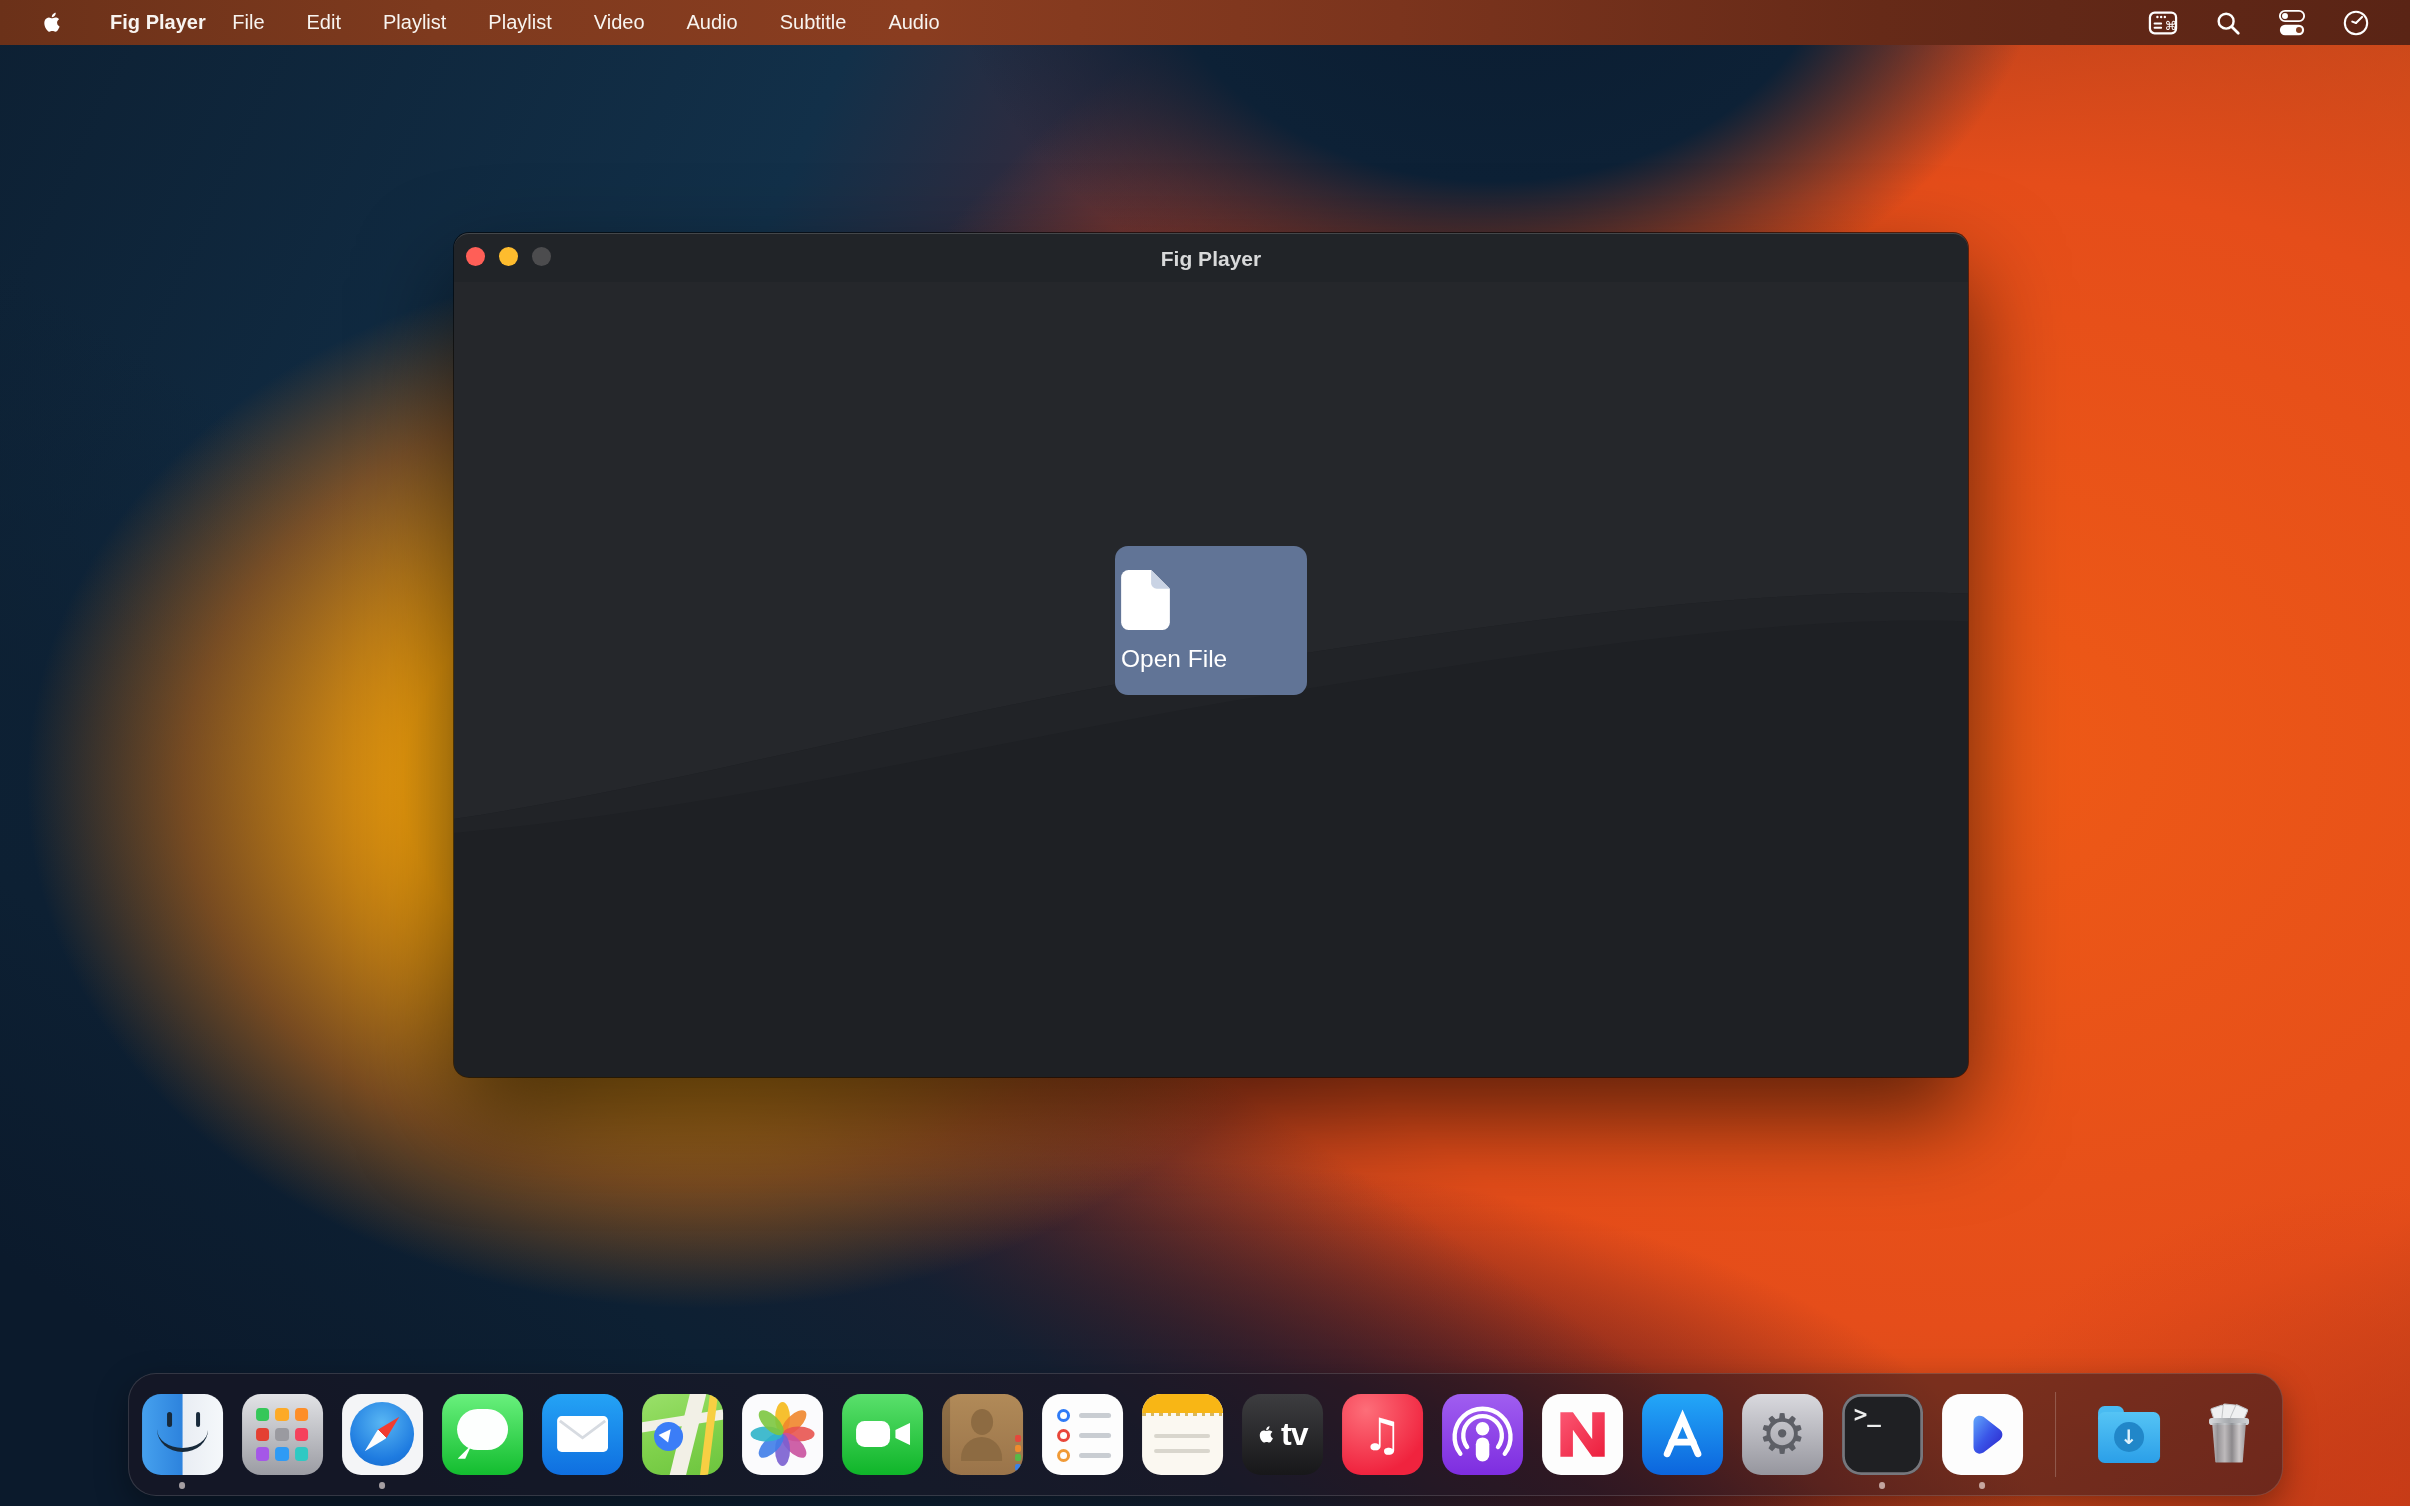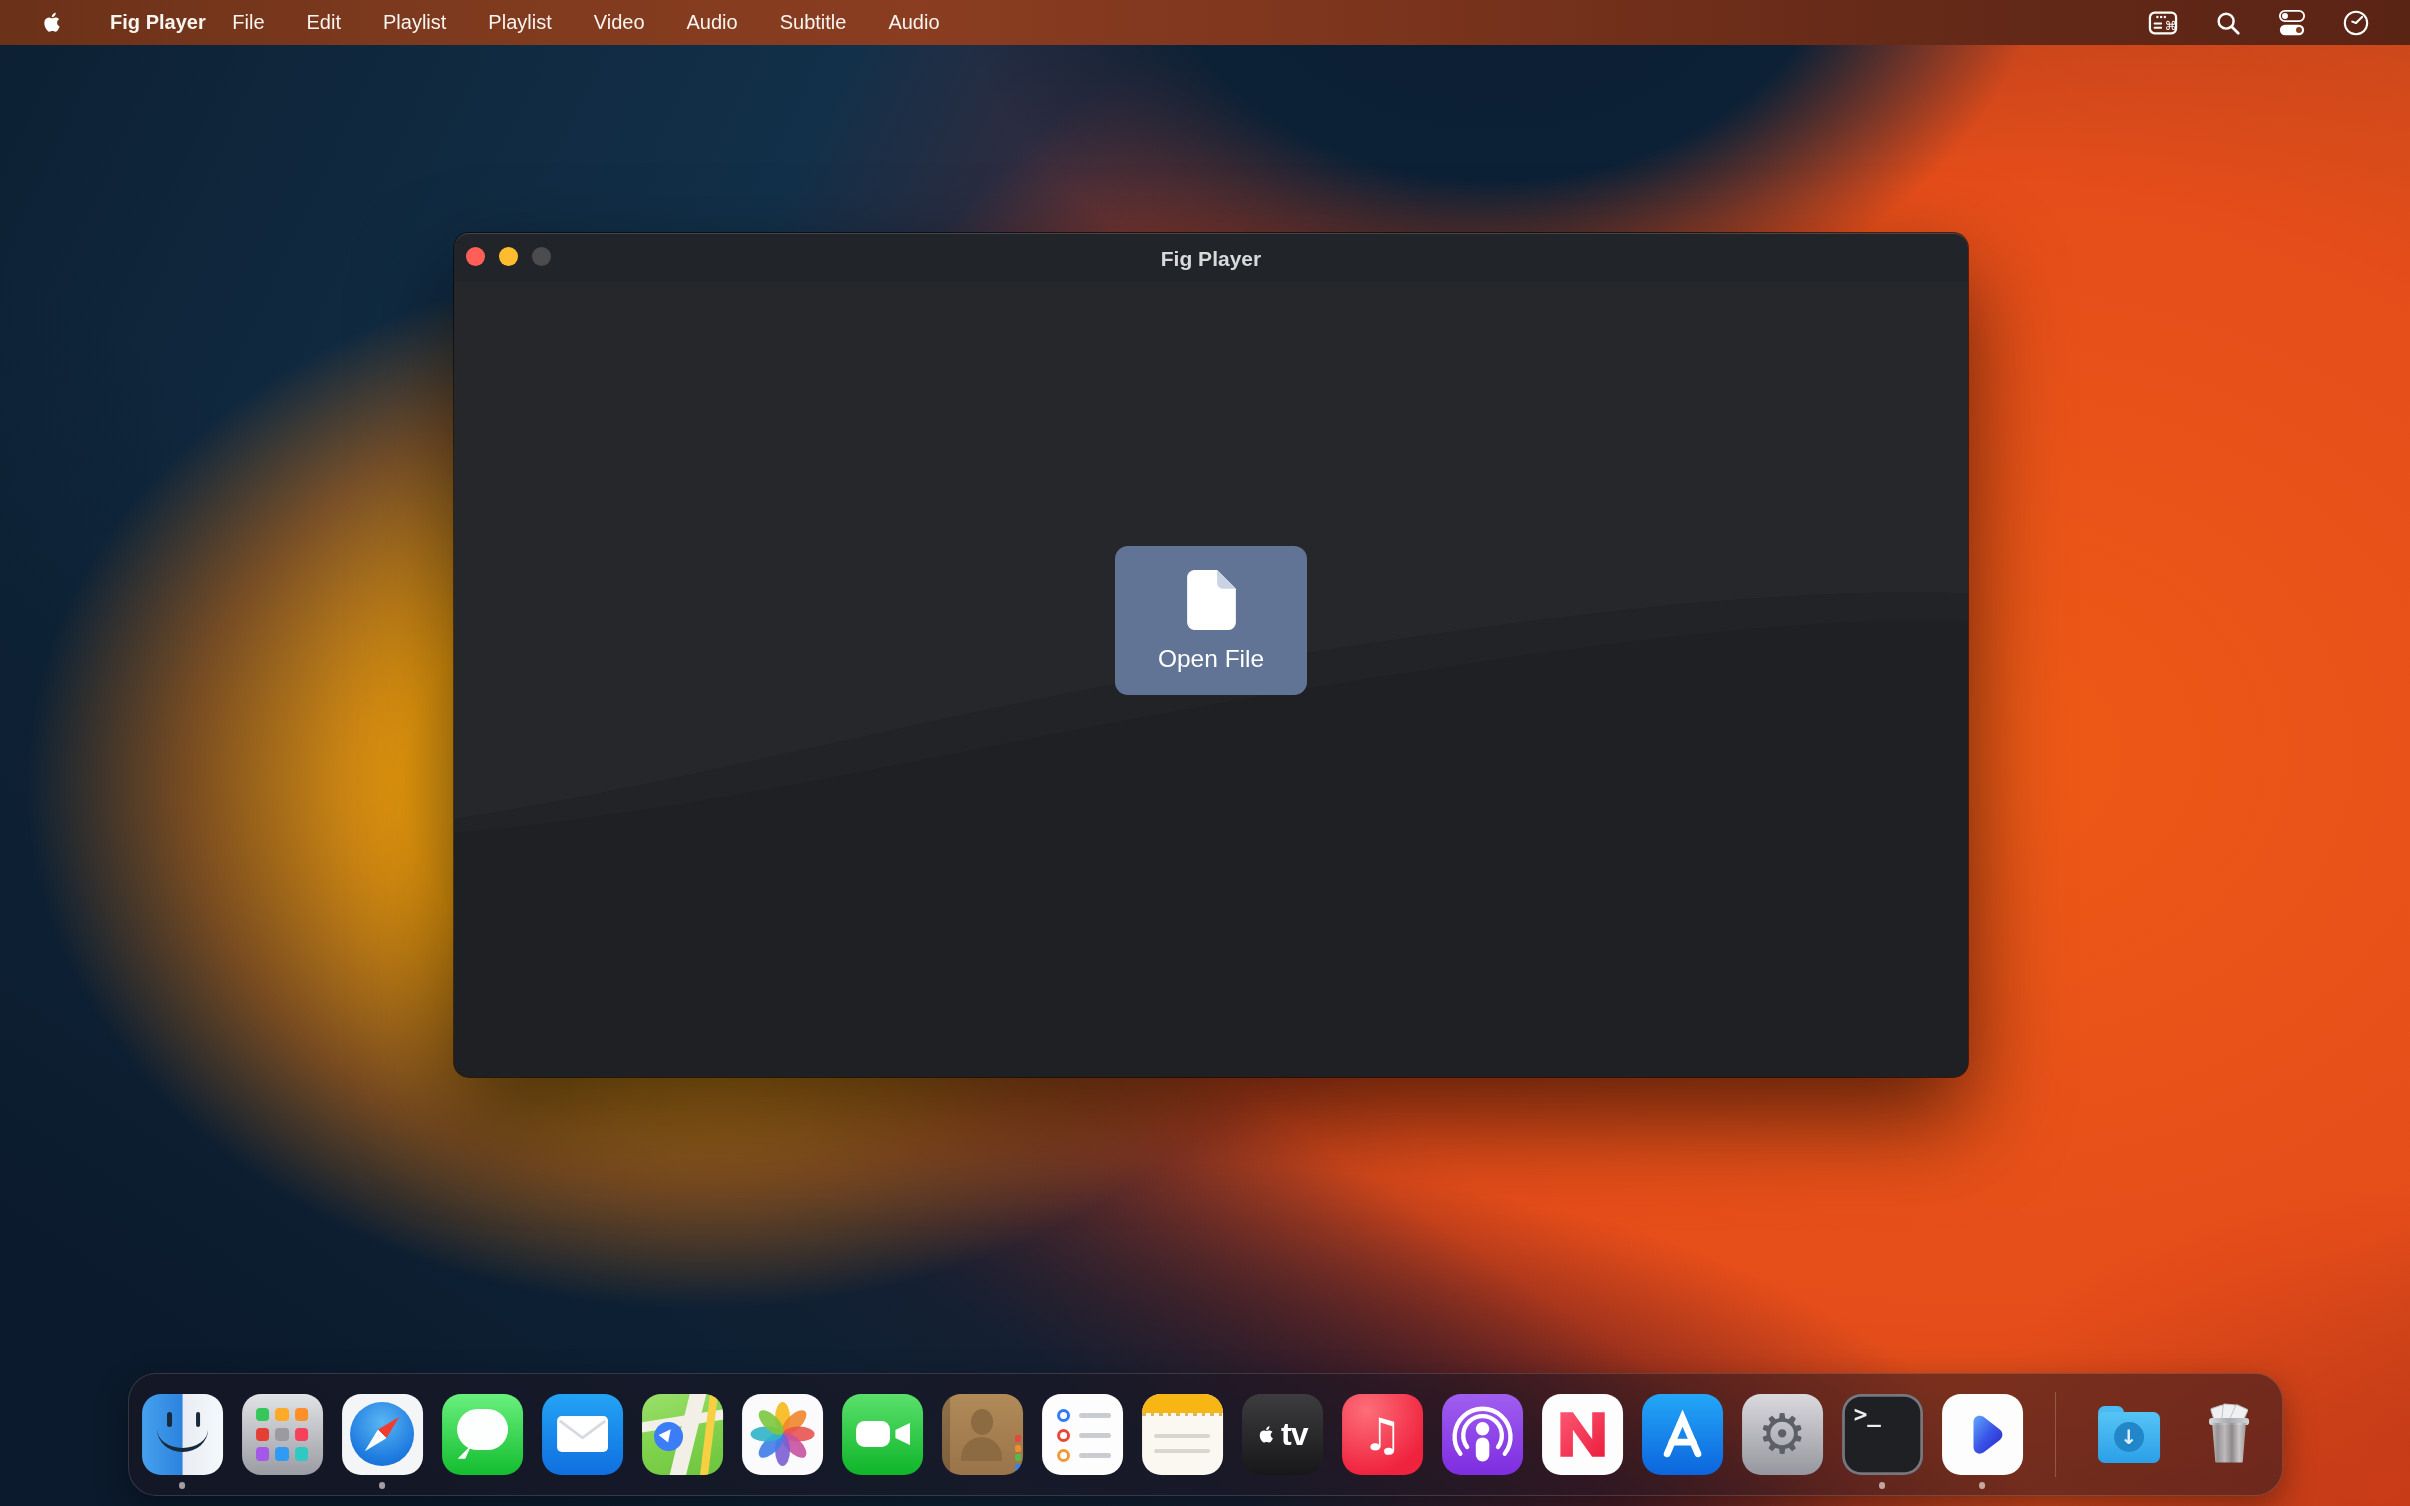--- a/index.html
+++ b/index.html
@@ -46,21 +46,21 @@
   .tl.gray{background:#4c4c4e;}
   .window-title{
     position:absolute;left:0;right:0;top:0;height:49px;line-height:51px;
     text-align:center;color:#d8d9da;font-size:21px;font-weight:600;
   }
   .content{flex:1;position:relative;}
   .wave{position:absolute;inset:0;width:100%;height:100%;}
   .open-row{position:absolute;left:0;right:0;top:264px;display:flex;justify-content:center;gap:115px;}
   .open-btn{
     width:192px;height:149px;border:none;border-radius:13px;background:#617496;
-    display:flex;flex-direction:column;align-items:center;justify-content:center;gap:11.3px;
+    display:flex;flex-direction:column;align-items:flex-start;justify-content:center;gap:11.3px;
     color:#fff;font-size:24.5px;font-family:"Liberation Sans",sans-serif;cursor:pointer;
   }
   .btn-label{line-height:1;}
   .window-footer{
     height:151px;flex:none;background:#3a4654;display:flex;align-items:center;justify-content:center;
   }
   .hint{color:#eef1f4;font-size:23.5px;font-weight:700;letter-spacing:0.2px;}
   
   .dock{
     position:absolute;left:50%;bottom:11.3px;transform:translateX(-50%);

